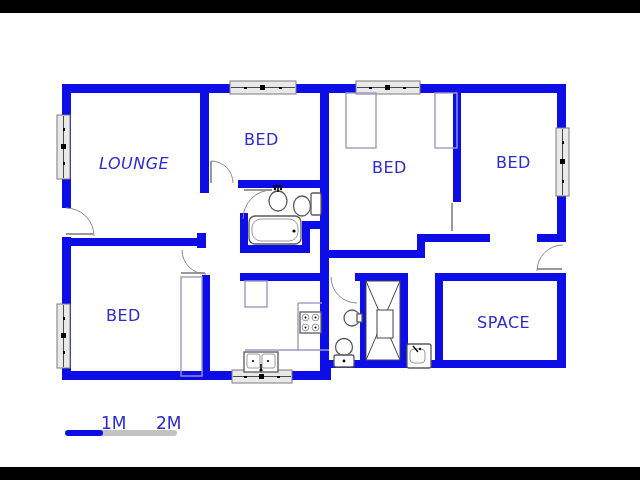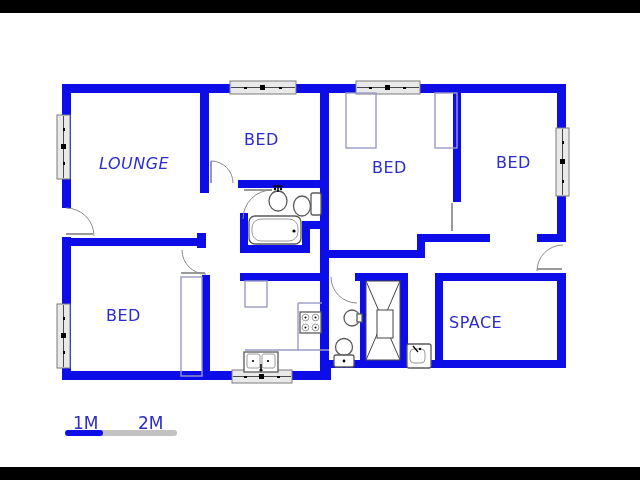--- a/index.html
+++ b/index.html
@@ -14,21 +14,21 @@
   .win-line{stroke:#4a4a4a;stroke-width:1;}
   .win-dot{fill:#000;}
   .fix{fill:#fff;stroke:var(--outline,#5a5a5a);stroke-width:1.3;}
   .fix-thin{fill:none;stroke:#9a9a9a;stroke-width:1;}
   .black{fill:#000;stroke:none;}
   .arc{fill:none;stroke:#8a8a8a;stroke-width:1;}
   .leaf{stroke:#9a9a9a;stroke-width:2;fill:none;}
   .counter{fill:none;stroke:var(--counter,#9a9ac8);stroke-width:1.4;}
   .room-label{position:absolute;color:var(--label,#2b2bd0);font-size:16px;letter-spacing:0.5px;
               white-space:nowrap;text-align:right;}
-  .scale-label{position:absolute;color:var(--label,#2b2bd0);font-size:17px;}
+  .scale-label{position:absolute;color:var(--label,#2b2bd0);font-size:17px;margin-left:28px;}
   .scale-seg{position:absolute;height:6px;border-radius:3px;top:430px;}
   #scale-blue{left:65px;width:38px;background:var(--wall,#0d0de8);z-index:2;}
   #scale-gray{left:98px;width:79px;background:var(--gray,#c2c2c2);z-index:1;}
 </style>
 </head>
 <body>
 
 <div id="stage" style="--wall: #0d0de8; --label: #2b2bd0; --gray: #c2c2c2; --outline: #5a5a5a; --counter: #9a9ac8; --winfill: #e9e9e9; --winborder: #7a7a7a; --bg: #ffffff; --letterbox: #000000;">
 
   <div id="letterbox-top" class="letterbox"></div>
@@ -228,22 +228,22 @@
       <circle class="black" cx="305.5" cy="327.5" r="1"></circle>
       <circle class="black" cx="315.5" cy="327.5" r="1"></circle>
     </g>
   </svg>
 
   <div class="room-label" style="left:99px;top:154px;font-style:italic;">LOUNGE</div>
   <div class="room-label" style="left:244px;top:130px;">BED</div>
   <div class="room-label" style="left:372px;top:158px;">BED</div>
   <div class="room-label" style="left:496px;top:153px;">BED</div>
   <div class="room-label" style="left:106px;top:306px;">BED</div>
-  <div class="room-label" style="left:449px;top:313px;">SPACE</div>
+  <div class="room-label" style="left:477px;top:313px;">SPACE</div>
 
   <div>
     <div class="scale-label" style="left:73px;top:413px;">1M</div>
-    <div class="scale-label" style="left:138px;top:413px;">2M</div>
+    <div class="scale-label" style="left:128px;top:413px;">2M</div>
     <div id="scale-blue" class="scale-seg"></div>
     <div id="scale-gray" class="scale-seg"></div>
   </div>
 
 </div>
 
 </body></html>

